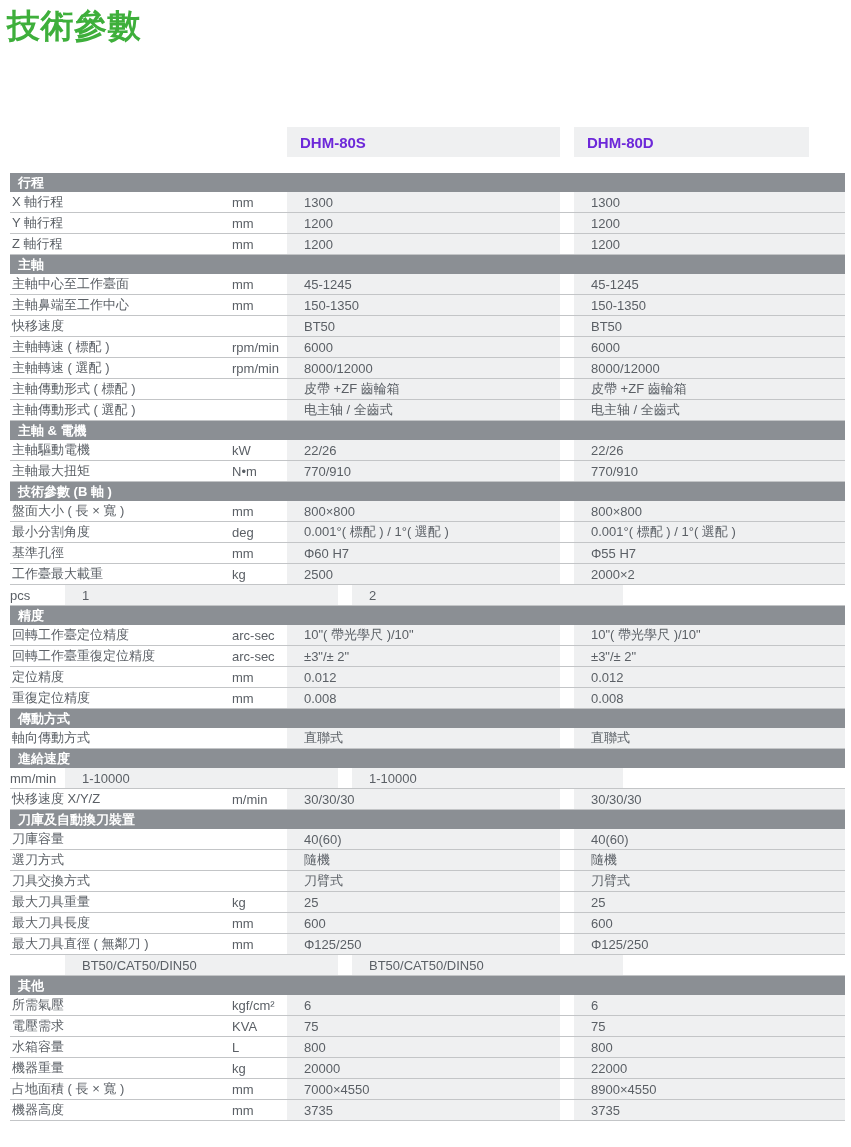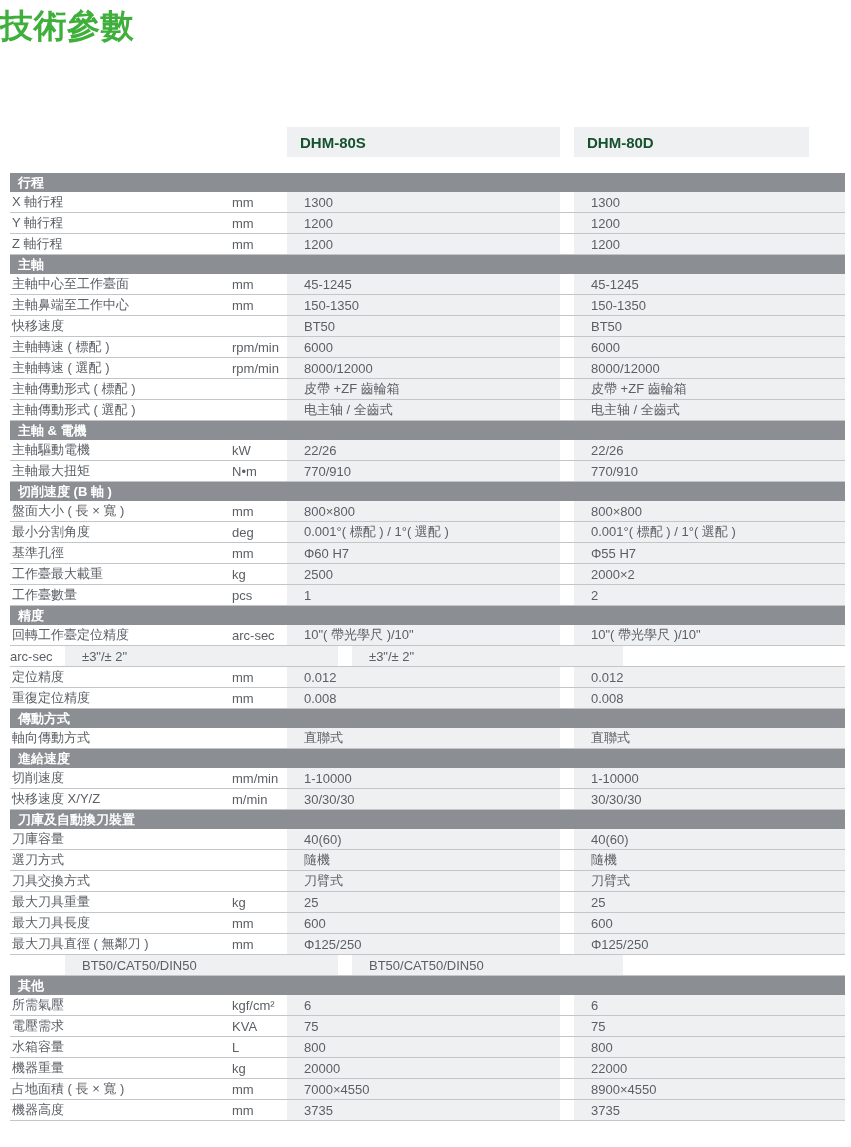--- a/index.html
+++ b/index.html
@@ -1,32 +1,32 @@
 <!DOCTYPE html>
 <html><head>
 <meta charset="utf-8">
 <style>
   html, body { margin:0; padding:0; background:#ffffff; }
   body { width:851px; height:1147px; font-family:"Liberation Sans", sans-serif; }
   .page { position:relative; width:851px; height:1147px; background:#ffffff; overflow:hidden; }
 
   .title {
-    position:absolute; left:0; top:4px;
+    position:absolute; left:7px; top:4px;
     font-size:33px; font-weight:bold; color:#3EAF3B;
     letter-spacing:0.5px;
   }
 
   .spec-table { position:absolute; left:10px; top:127px; width:835px; }
 
   .models { display:flex; height:30px; margin-bottom:5px; }
   .models .left-spacer { width:277px; }
   .model-box {
     background:#EFF0F1; display:flex; align-items:center;
     padding-left:13px; box-sizing:border-box;
-    font-size:15px; font-weight:bold; color:#14532d;
+    font-size:15px; font-weight:bold; color:#6d28d9;
   }
   .model-box.first { width:273px; }
   .models .mid-gap { width:14px; }
   .model-box.second { width:235px; }
 
   .section-bar {
     height:19px; background:#8B8F94; color:#ffffff;
     font-size:13px; font-weight:bold;
     display:flex; align-items:center;
     padding-left:8px; box-sizing:border-box;
@@ -141,21 +141,21 @@
           <div class="gapcol"></div>
           <div class="cell val v2">22/26</div>
         </div>
         <div class="row">
           <div class="cell label">主軸最大扭矩</div>
           <div class="cell unit">N•m</div>
           <div class="cell val v1">770/910</div>
           <div class="gapcol"></div>
           <div class="cell val v2">770/910</div>
         </div>
-        <div class="section-bar">切削速度 (B 軸 )</div>
+        <div class="section-bar">技術參數 (B 軸 )</div>
         <div class="row">
           <div class="cell label">盤面大小 ( 長 × 寬 )</div>
           <div class="cell unit">mm</div>
           <div class="cell val v1">800×800</div>
           <div class="gapcol"></div>
           <div class="cell val v2">800×800</div>
         </div>
         <div class="row">
           <div class="cell label">最小分割角度</div>
           <div class="cell unit">deg</div>
@@ -171,35 +171,35 @@
           <div class="cell val v2">Φ55 H7</div>
         </div>
         <div class="row">
           <div class="cell label">工作臺最大載重</div>
           <div class="cell unit">kg</div>
           <div class="cell val v1">2500</div>
           <div class="gapcol"></div>
           <div class="cell val v2">2000×2</div>
         </div>
         <div class="row">
-          <div class="cell label">工作臺數量</div>
           <div class="cell unit">pcs</div>
           <div class="cell val v1">1</div>
           <div class="gapcol"></div>
           <div class="cell val v2">2</div>
         </div>
         <div class="section-bar">精度</div>
         <div class="row">
           <div class="cell label">回轉工作臺定位精度</div>
           <div class="cell unit">arc-sec</div>
           <div class="cell val v1">10"( 帶光學尺 )/10"</div>
           <div class="gapcol"></div>
           <div class="cell val v2">10"( 帶光學尺 )/10"</div>
         </div>
         <div class="row">
+          <div class="cell label">回轉工作臺重復定位精度</div>
           <div class="cell unit">arc-sec</div>
           <div class="cell val v1">±3"/± 2"</div>
           <div class="gapcol"></div>
           <div class="cell val v2">±3"/± 2"</div>
         </div>
         <div class="row">
           <div class="cell label">定位精度</div>
           <div class="cell unit">mm</div>
           <div class="cell val v1">0.012</div>
           <div class="gapcol"></div>
@@ -215,21 +215,20 @@
         <div class="section-bar">傳動方式</div>
         <div class="row">
           <div class="cell label">軸向傳動方式</div>
           <div class="cell unit"></div>
           <div class="cell val v1">直聯式</div>
           <div class="gapcol"></div>
           <div class="cell val v2">直聯式</div>
         </div>
         <div class="section-bar">進給速度</div>
         <div class="row">
-          <div class="cell label">切削速度</div>
           <div class="cell unit">mm/min</div>
           <div class="cell val v1">1-10000</div>
           <div class="gapcol"></div>
           <div class="cell val v2">1-10000</div>
         </div>
         <div class="row">
           <div class="cell label">快移速度 X/Y/Z</div>
           <div class="cell unit">m/min</div>
           <div class="cell val v1">30/30/30</div>
           <div class="gapcol"></div>

